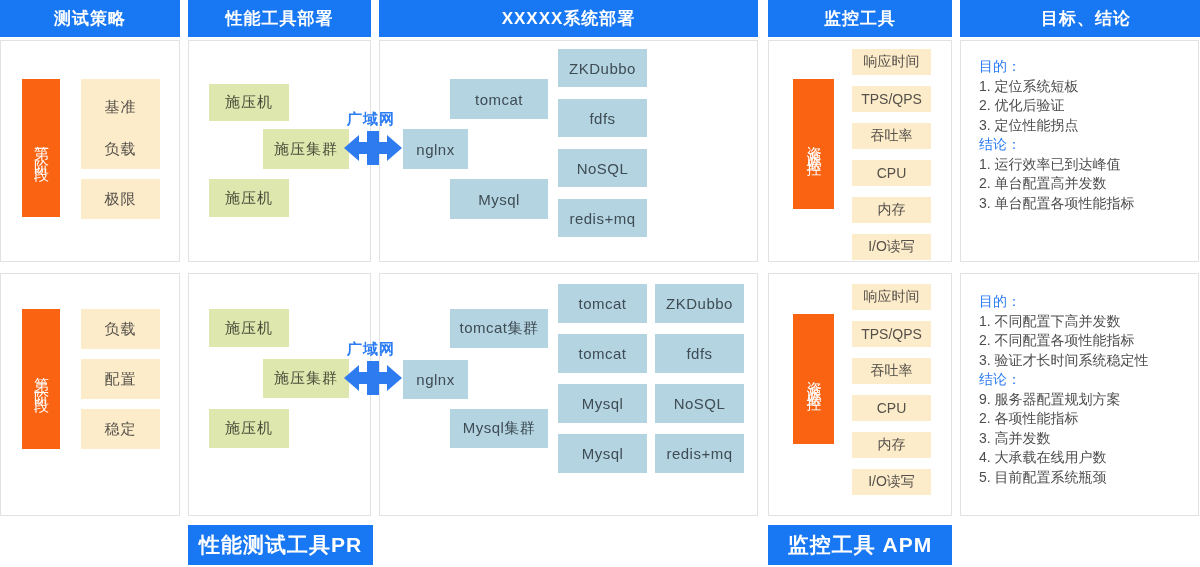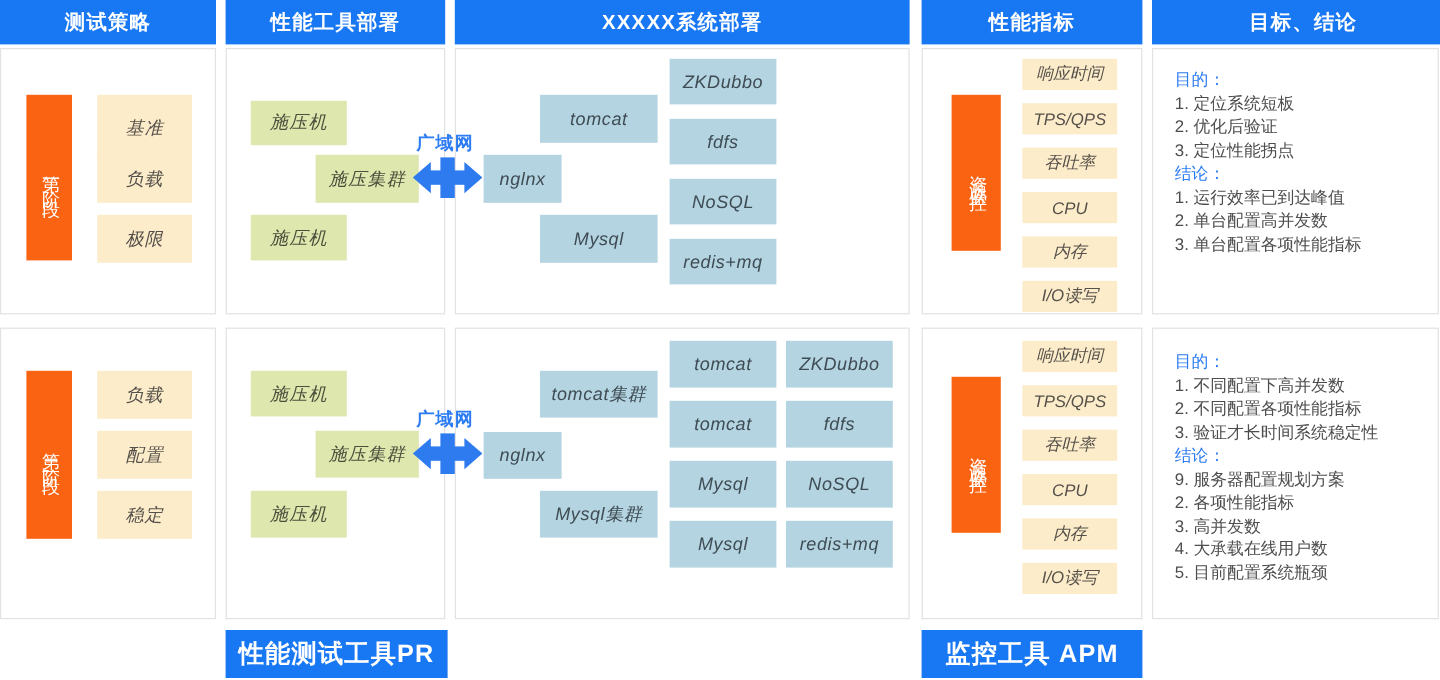--- a/index.html
+++ b/index.html
@@ -16,21 +16,21 @@
   body{font-family:"Liberation Sans","DejaVu Sans",sans-serif;}
   .stage{position:relative;width:1200px;height:567px;background:#fff;overflow:hidden;}
   .header{
     position:absolute;top:0;height:37px;background:var(--accent-blue);
     color:#fff;font-size:17px;font-weight:bold;
     display:flex;align-items:center;justify-content:center;letter-spacing:1px;
   }
   .panel{position:absolute;background:#fff;border:1px solid var(--border-gray);}
   .box{
     position:absolute;display:flex;align-items:center;justify-content:center;
-    font-size:15px;color:#50504a;letter-spacing:1px;font-style:italic;
+    font-size:15px;color:#50504a;letter-spacing:1px;
   }
   .cream{background:var(--box-cream);color:#55504a;}
   .green{background:var(--box-green);color:#4b4f3c;}
   .lblue{background:var(--box-lightblue);color:#3e4c53;letter-spacing:0.5px;}
   .vbar{
     position:absolute;background:var(--accent-orange);color:#fff;
     writing-mode:vertical-rl;text-orientation:upright;
     display:flex;align-items:center;justify-content:center;
     font-size:15px;letter-spacing:7px;
   }
@@ -50,21 +50,21 @@
   .metric{font-size:14px;letter-spacing:0;}
 </style>
 </head>
 <body>
 
 <div class="stage">
 
   <div class="header" style="left:0;width:180px">测试策略</div>
   <div class="header" style="left:188px;width:183px">性能工具部署</div>
   <div class="header" style="left:379px;width:379px">XXXXX系统部署</div>
-  <div class="header" style="left:768px;width:184px">性能指标</div>
+  <div class="header" style="left:768px;width:184px">监控工具</div>
   <div class="header" style="left:960px;width:252px">目标、结论</div>
 
   <div class="panel" style="left:0;top:40px;width:180px;height:222px">
     <div class="vbar" style="left:21px;top:38px;width:38px;height:138px">第一阶段</div>
     <div class="box cream" style="left:80px;top:38px;width:79px;height:56px">基准</div>
     <div class="box cream" style="left:80px;top:88px;width:79px;height:40px">负载</div>
     <div class="box cream" style="left:80px;top:138px;width:79px;height:40px">极限</div>
   </div>
 
   <div class="panel" style="left:188px;top:40px;width:183px;height:222px">

